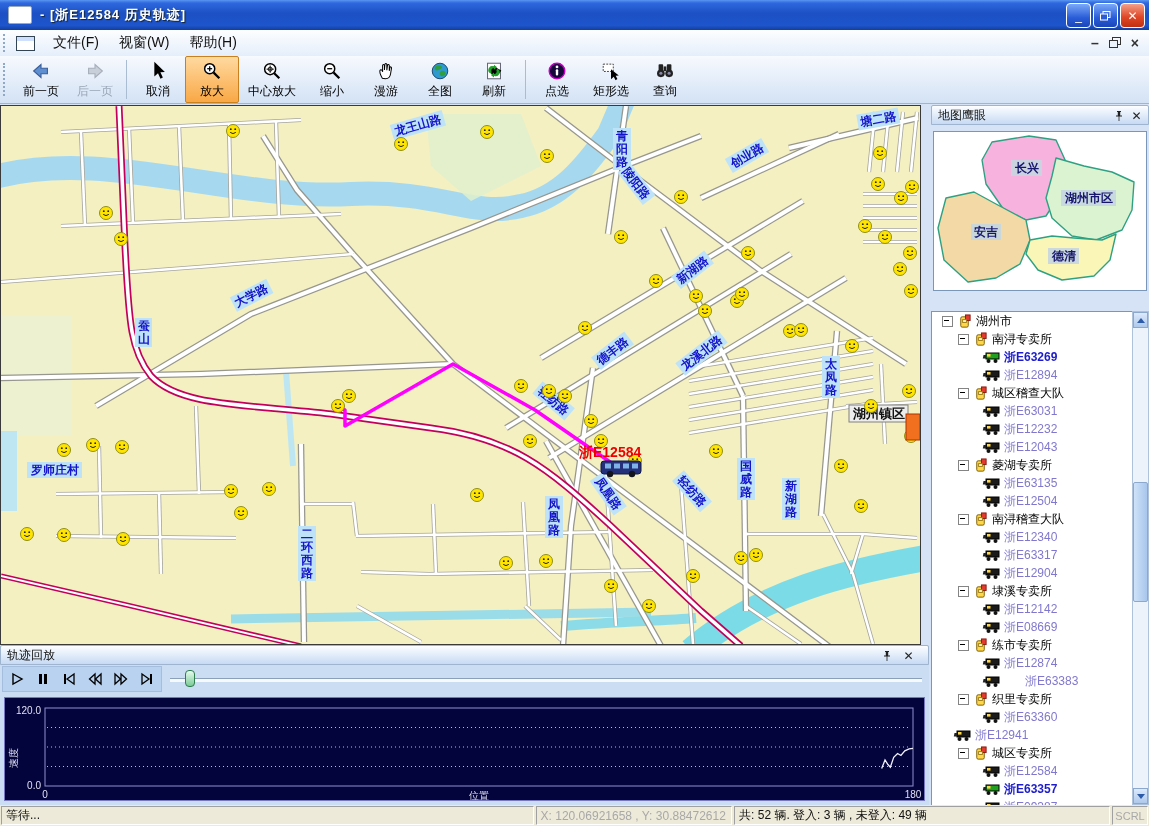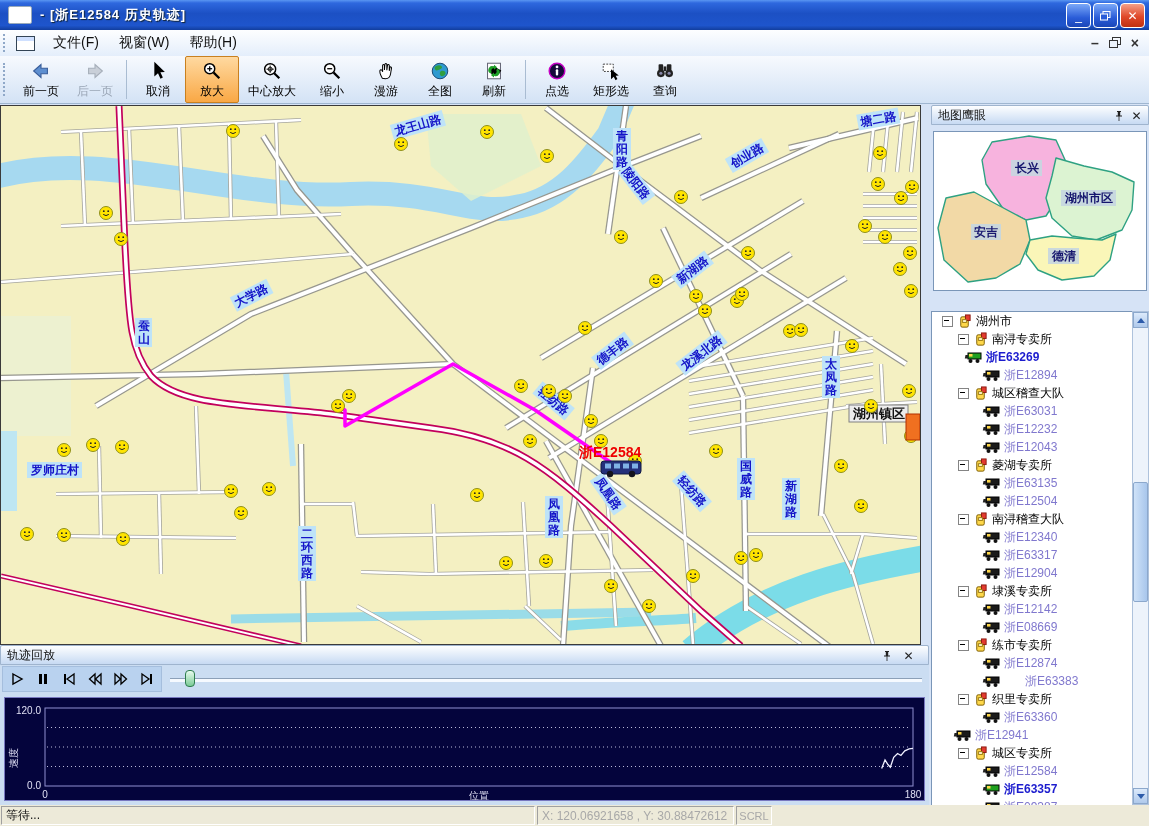--- a/index.html
+++ b/index.html
@@ -827,21 +827,21 @@
           <span class="exp"></span>
           <span class="ticn">
             <svg width="15" height="15" viewBox="0 0 16 16">
               <rect x="4" y="3" width="8" height="11" rx="1.5" fill="#FFD84A" stroke="#7A5A00"></rect>
               <rect x="9" y="1" width="5" height="6" fill="#E23A2E" stroke="#8A1A10"></rect>
               <rect x="6" y="6" width="4" height="3" fill="#FFF8D0" stroke="#9A7A10"></rect>
             </svg>
           </span>
           <span class="tlbl ">南浔专卖所</span>
         </div>
-        <div class="trow" style="padding-left: 32px;">
+        <div class="trow" style="padding-left: 50px;">
           <span class="ticn">
             <svg width="18" height="14" viewBox="0 0 18 14">
               <rect x="4" y="3" width="13" height="6" fill="#1FA01F" stroke="#000"></rect>
               <path d="M4 5 L1.5 5 L0.8 8.5 L4 8.5 Z" fill="#222"></path>
               <rect x="5" y="4" width="3.5" height="2.6" fill="#FFD84A"></rect>
               <circle cx="6.5" cy="11" r="2" fill="#111"></circle>
               <circle cx="13.5" cy="11" r="2" fill="#111"></circle>
             </svg>
           </span>
           <span class="tlbl veh sel">浙E63269</span>
@@ -1215,16 +1215,17 @@
           <text x="474" y="101" class="ctick" text-anchor="middle">位置</text>
           <text x="908" y="100" class="ctick" text-anchor="middle">180</text>
           <text x="12" y="60" class="ctick" transform="rotate(-90 12 60)" text-anchor="middle">速度</text>
         </svg>
   </div>
 </div>
 
 <div id="statusbar">
   <div class="st-panel" style="width:534px;">等待...</div>
   <div class="st-panel st-gray" style="width:197px;">X: 120.06921658 , Y: 30.88472612</div>
+  <div class="st-panel" style="width:377px;">共: 52 辆. 登入: 3 辆 , 未登入: 49 辆</div>
   <div class="st-panel st-gray" style="width:36px;justify-content:center;font-size:11px;">SCRL</div>
 </div>
 
 </div>
 
 </body></html>

